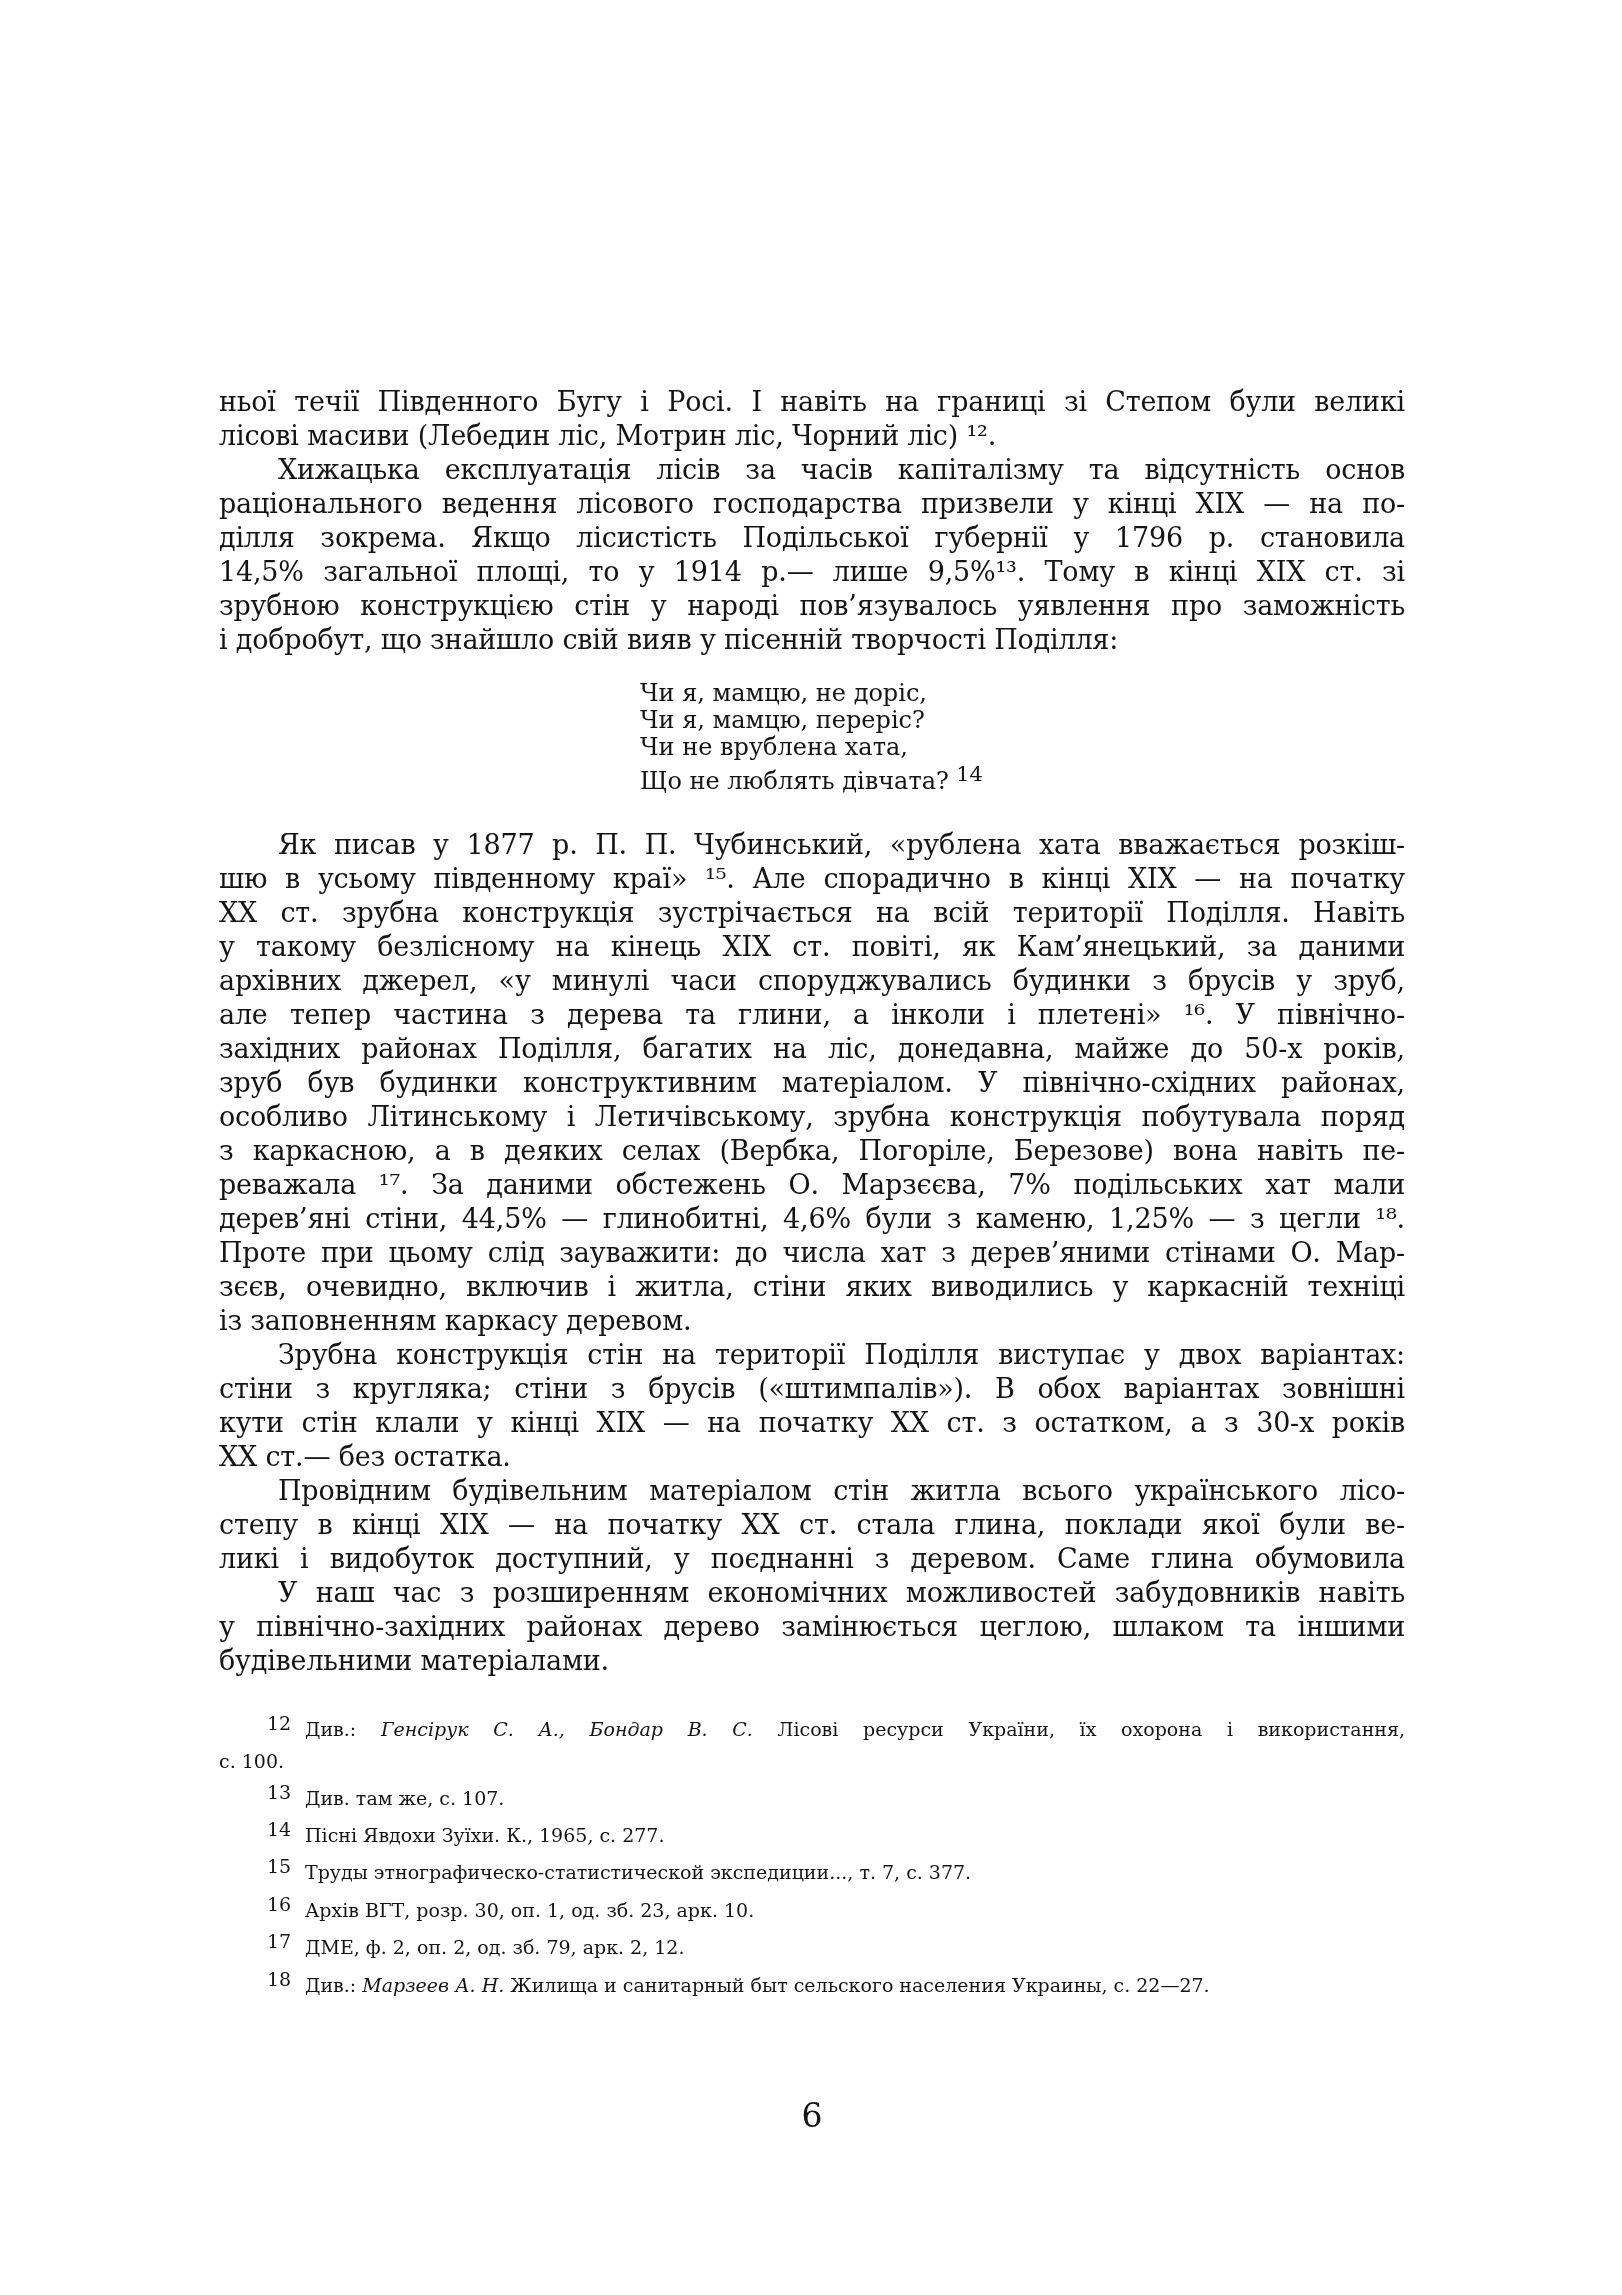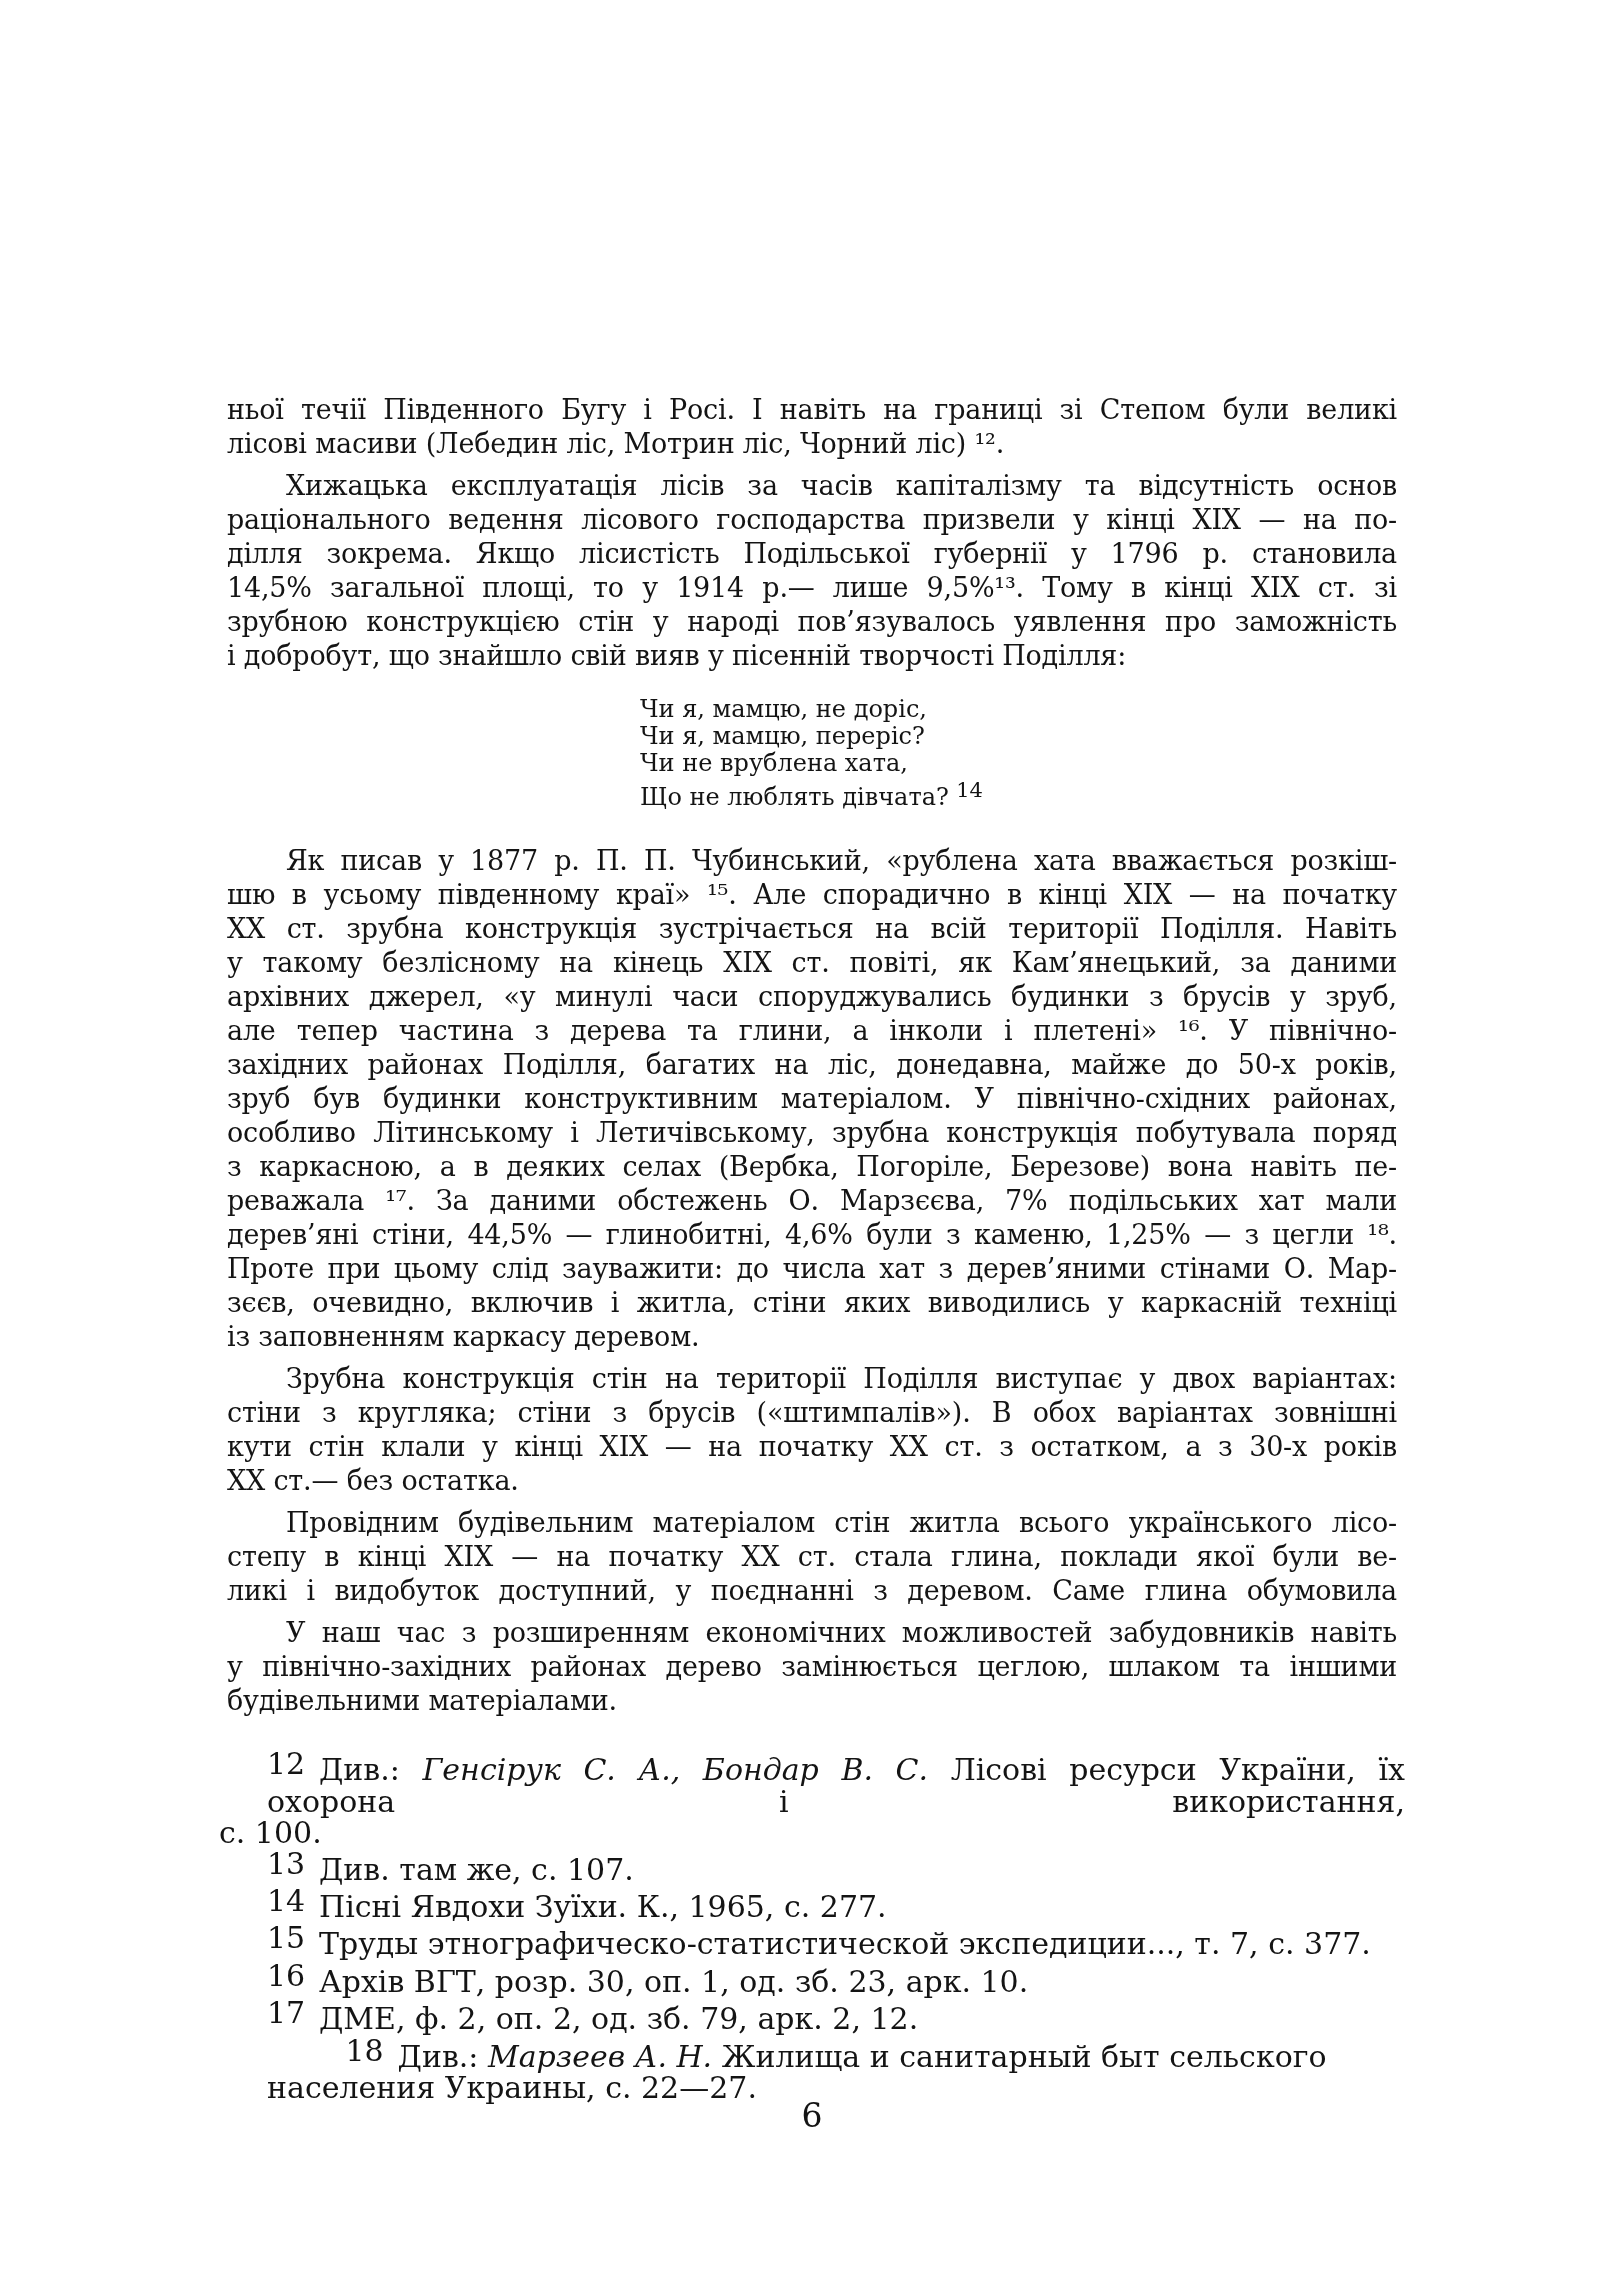--- a/index.html
+++ b/index.html
@@ -9,33 +9,33 @@
     position:relative;
     overflow:hidden;
   }
   .text-block{
     position:absolute;left:219px;top:385px;width:1186px;
     color:#141414;
     font-family:"DejaVu Serif",serif;
     font-size:27px;line-height:34px;
     letter-spacing:-0.2px;
   }
-  .para{margin:8px;padding:0}
+  .para{margin:0;padding:0}
   .ln{text-align:justify;text-align-last:justify}
   .ln.last{text-align:center;text-align-last:left}
   .ind{text-indent:59px}
   .verse{
     margin:23px 0 33px 421px;
     font-size:24px;line-height:27px;letter-spacing:0;
   }
   .vln{text-align:right;text-align-last:left}
   .vmark{font-size:21px;vertical-align:8.3px;margin-left:7.3px}
   .fns{
     margin-top:30px;
-    font-size:30px;line-height:31px;letter-spacing:0;
+    font-size:19px;line-height:31px;letter-spacing:0;
   }
   .fn-line{text-align:center;text-align-last:left}
   .fn-line.j{text-align:justify;text-align-last:justify}
   .fn-line.fn-ind{padding-left:48px}
   .fn-mark{vertical-align:6.4px;margin-right:13.8px}
   .it{font-style:italic}
   .pageno{
     position:absolute;left:219px;top:2096px;width:1186px;
     text-align:center;
     font-family:"DejaVu Serif",serif;

